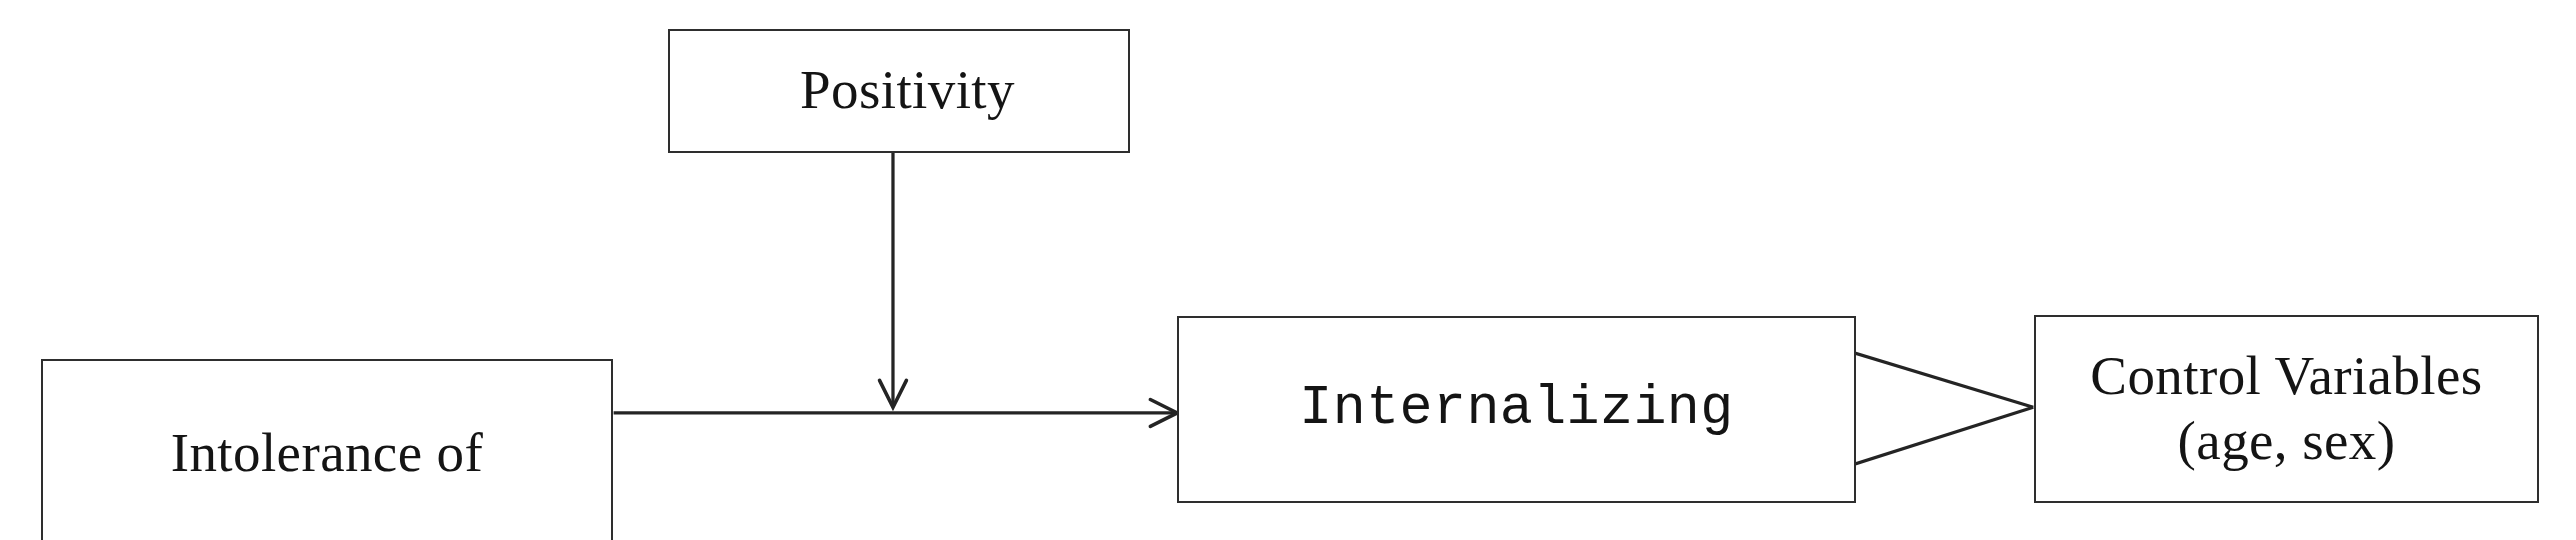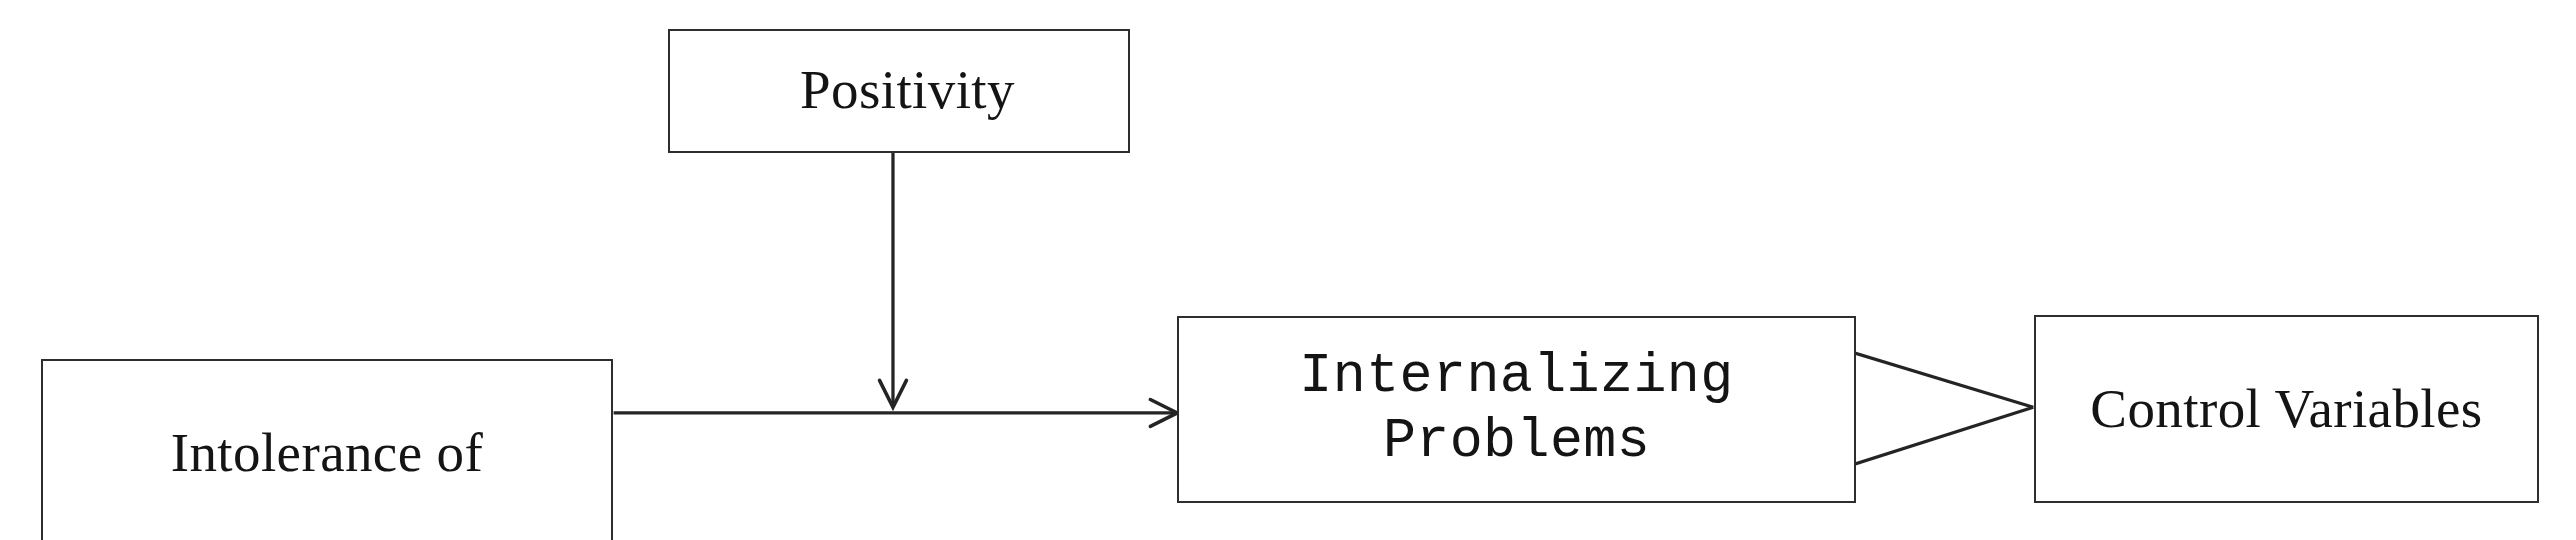--- a/index.html
+++ b/index.html
@@ -75,21 +75,21 @@
   <div class="node" id="node-positivity">
     <span>Positivity</span>
   </div>
 
   <div class="node" id="node-intolerance">
     <span>Intolerance of</span>
   </div>
 
   <div class="node" id="node-internalizing">
     <span>Internalizing</span>
-    <span>Problems</span>
   </div>
 
   <div class="node" id="node-controls">
     <span>Control Variables</span>
+    <span>(age, sex)</span>
   </div>
 
 </div>
 
 
 </body></html>

